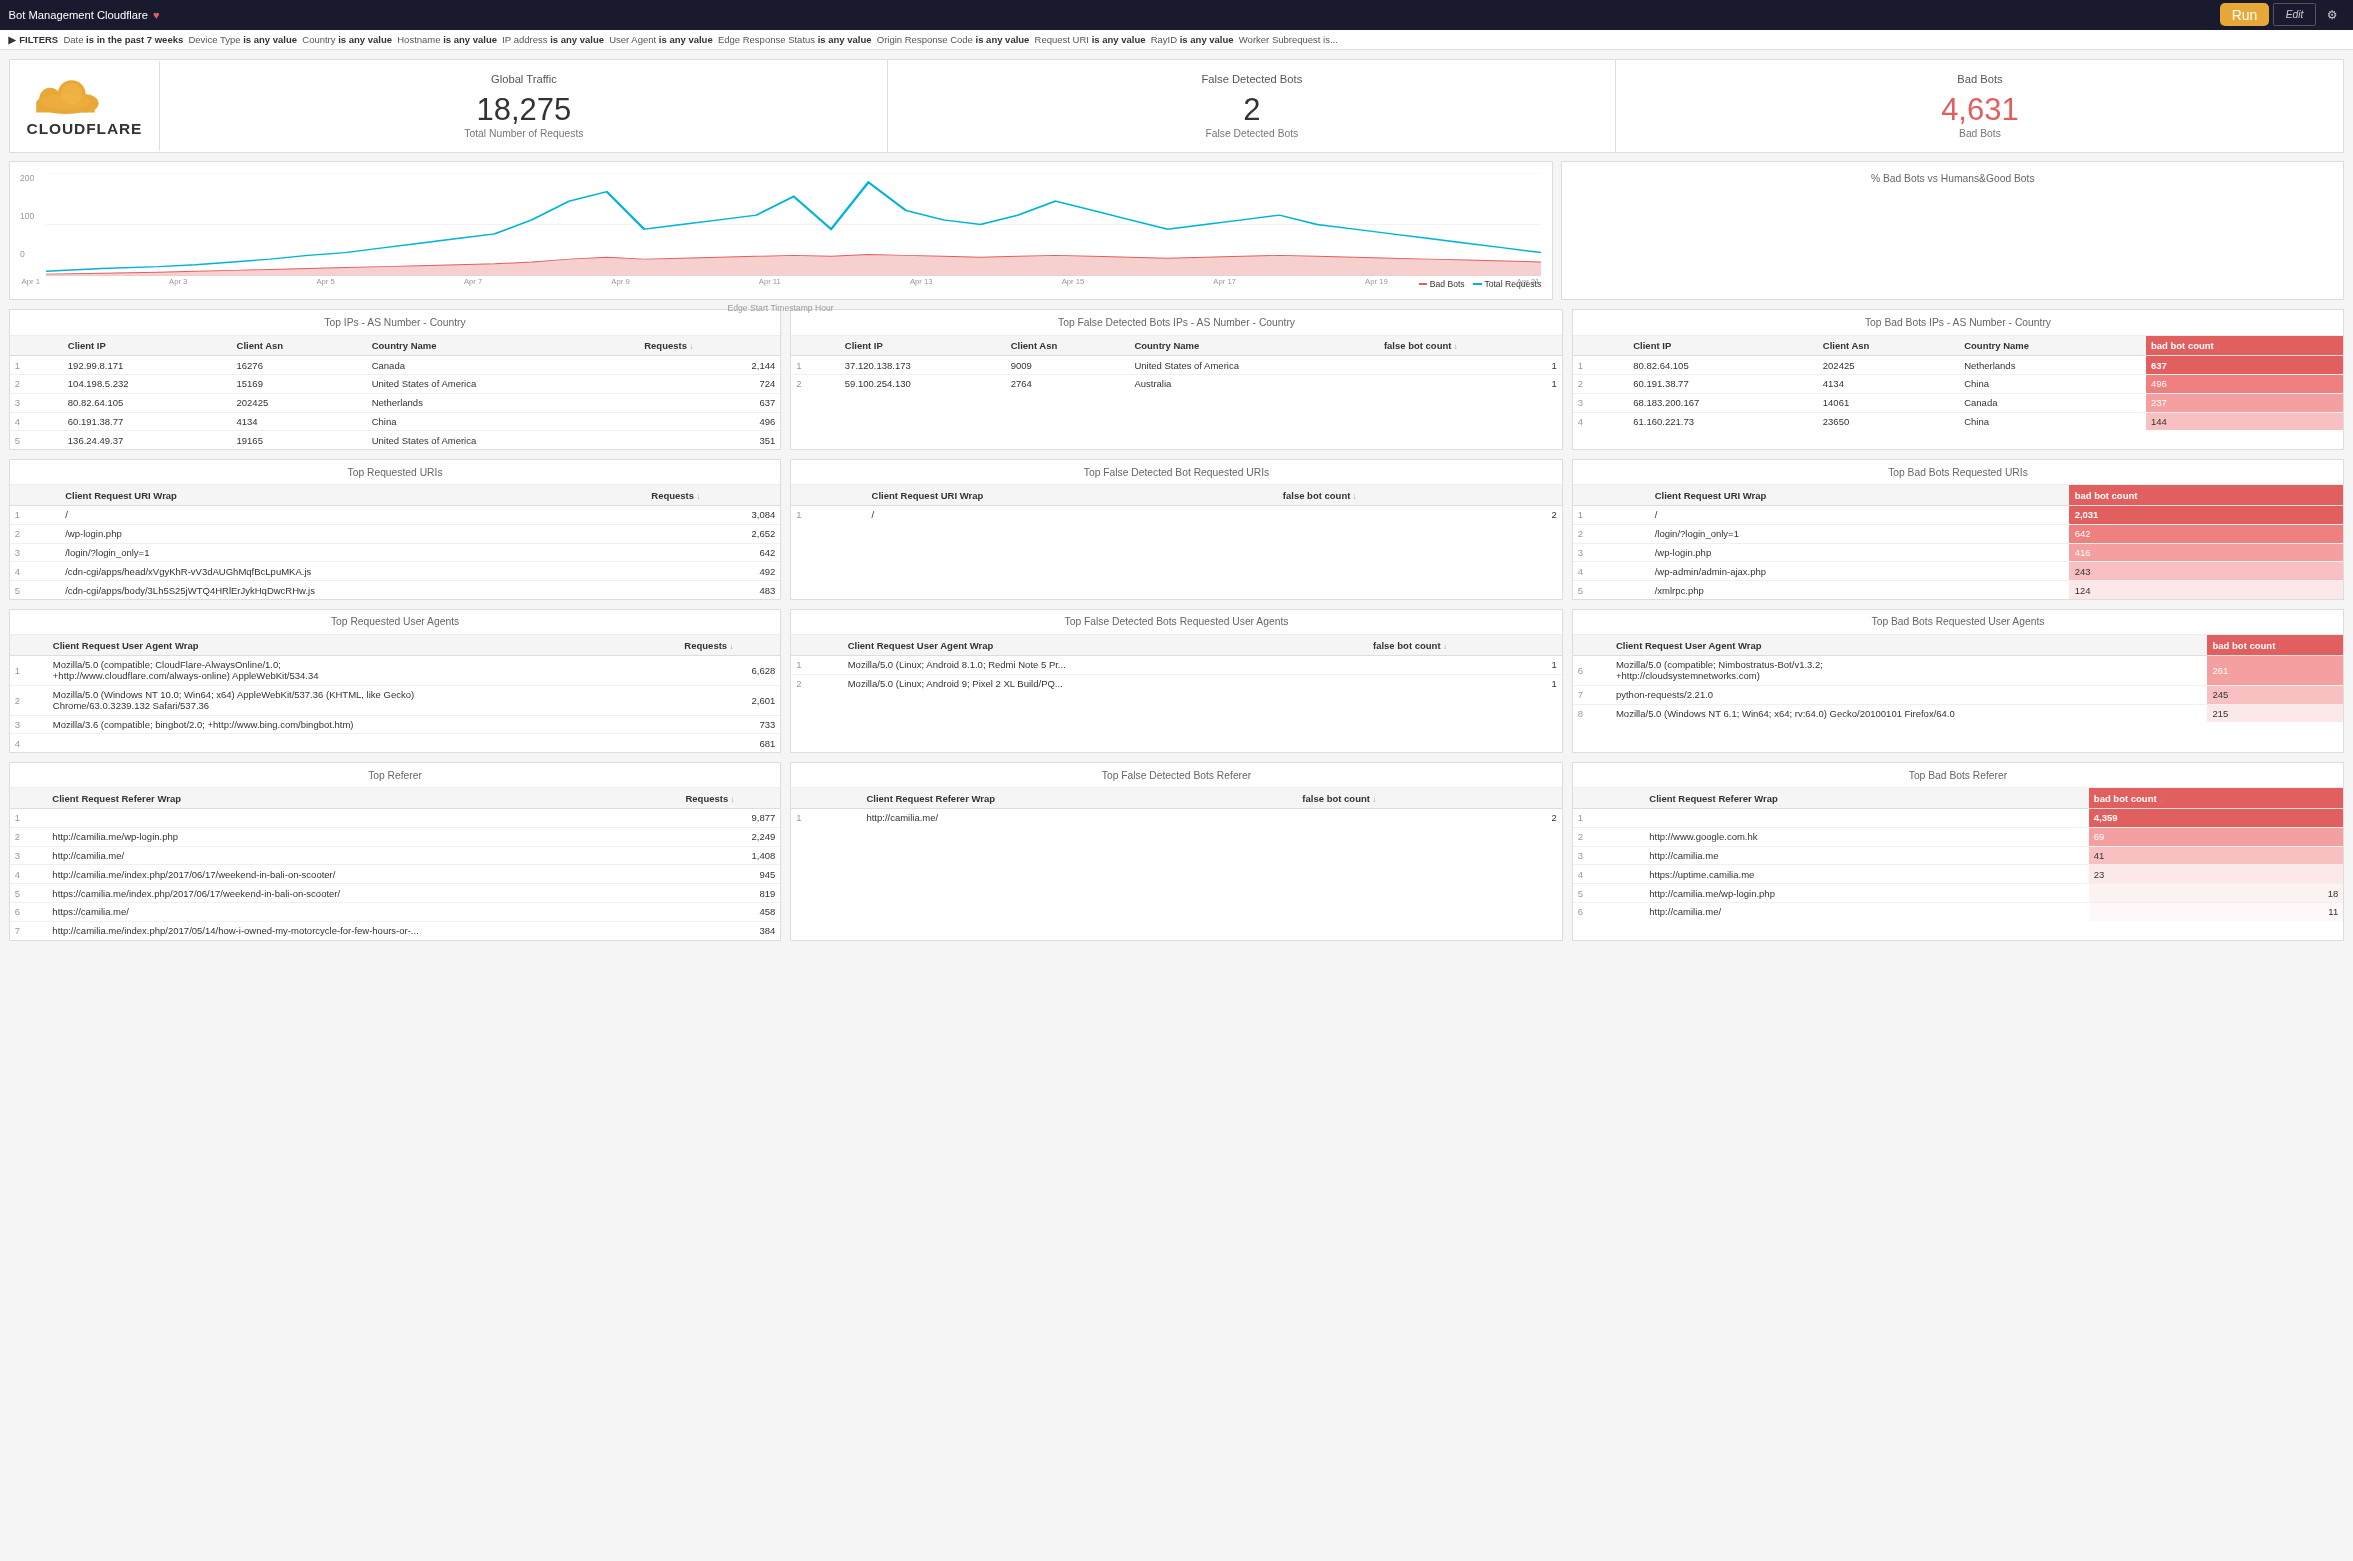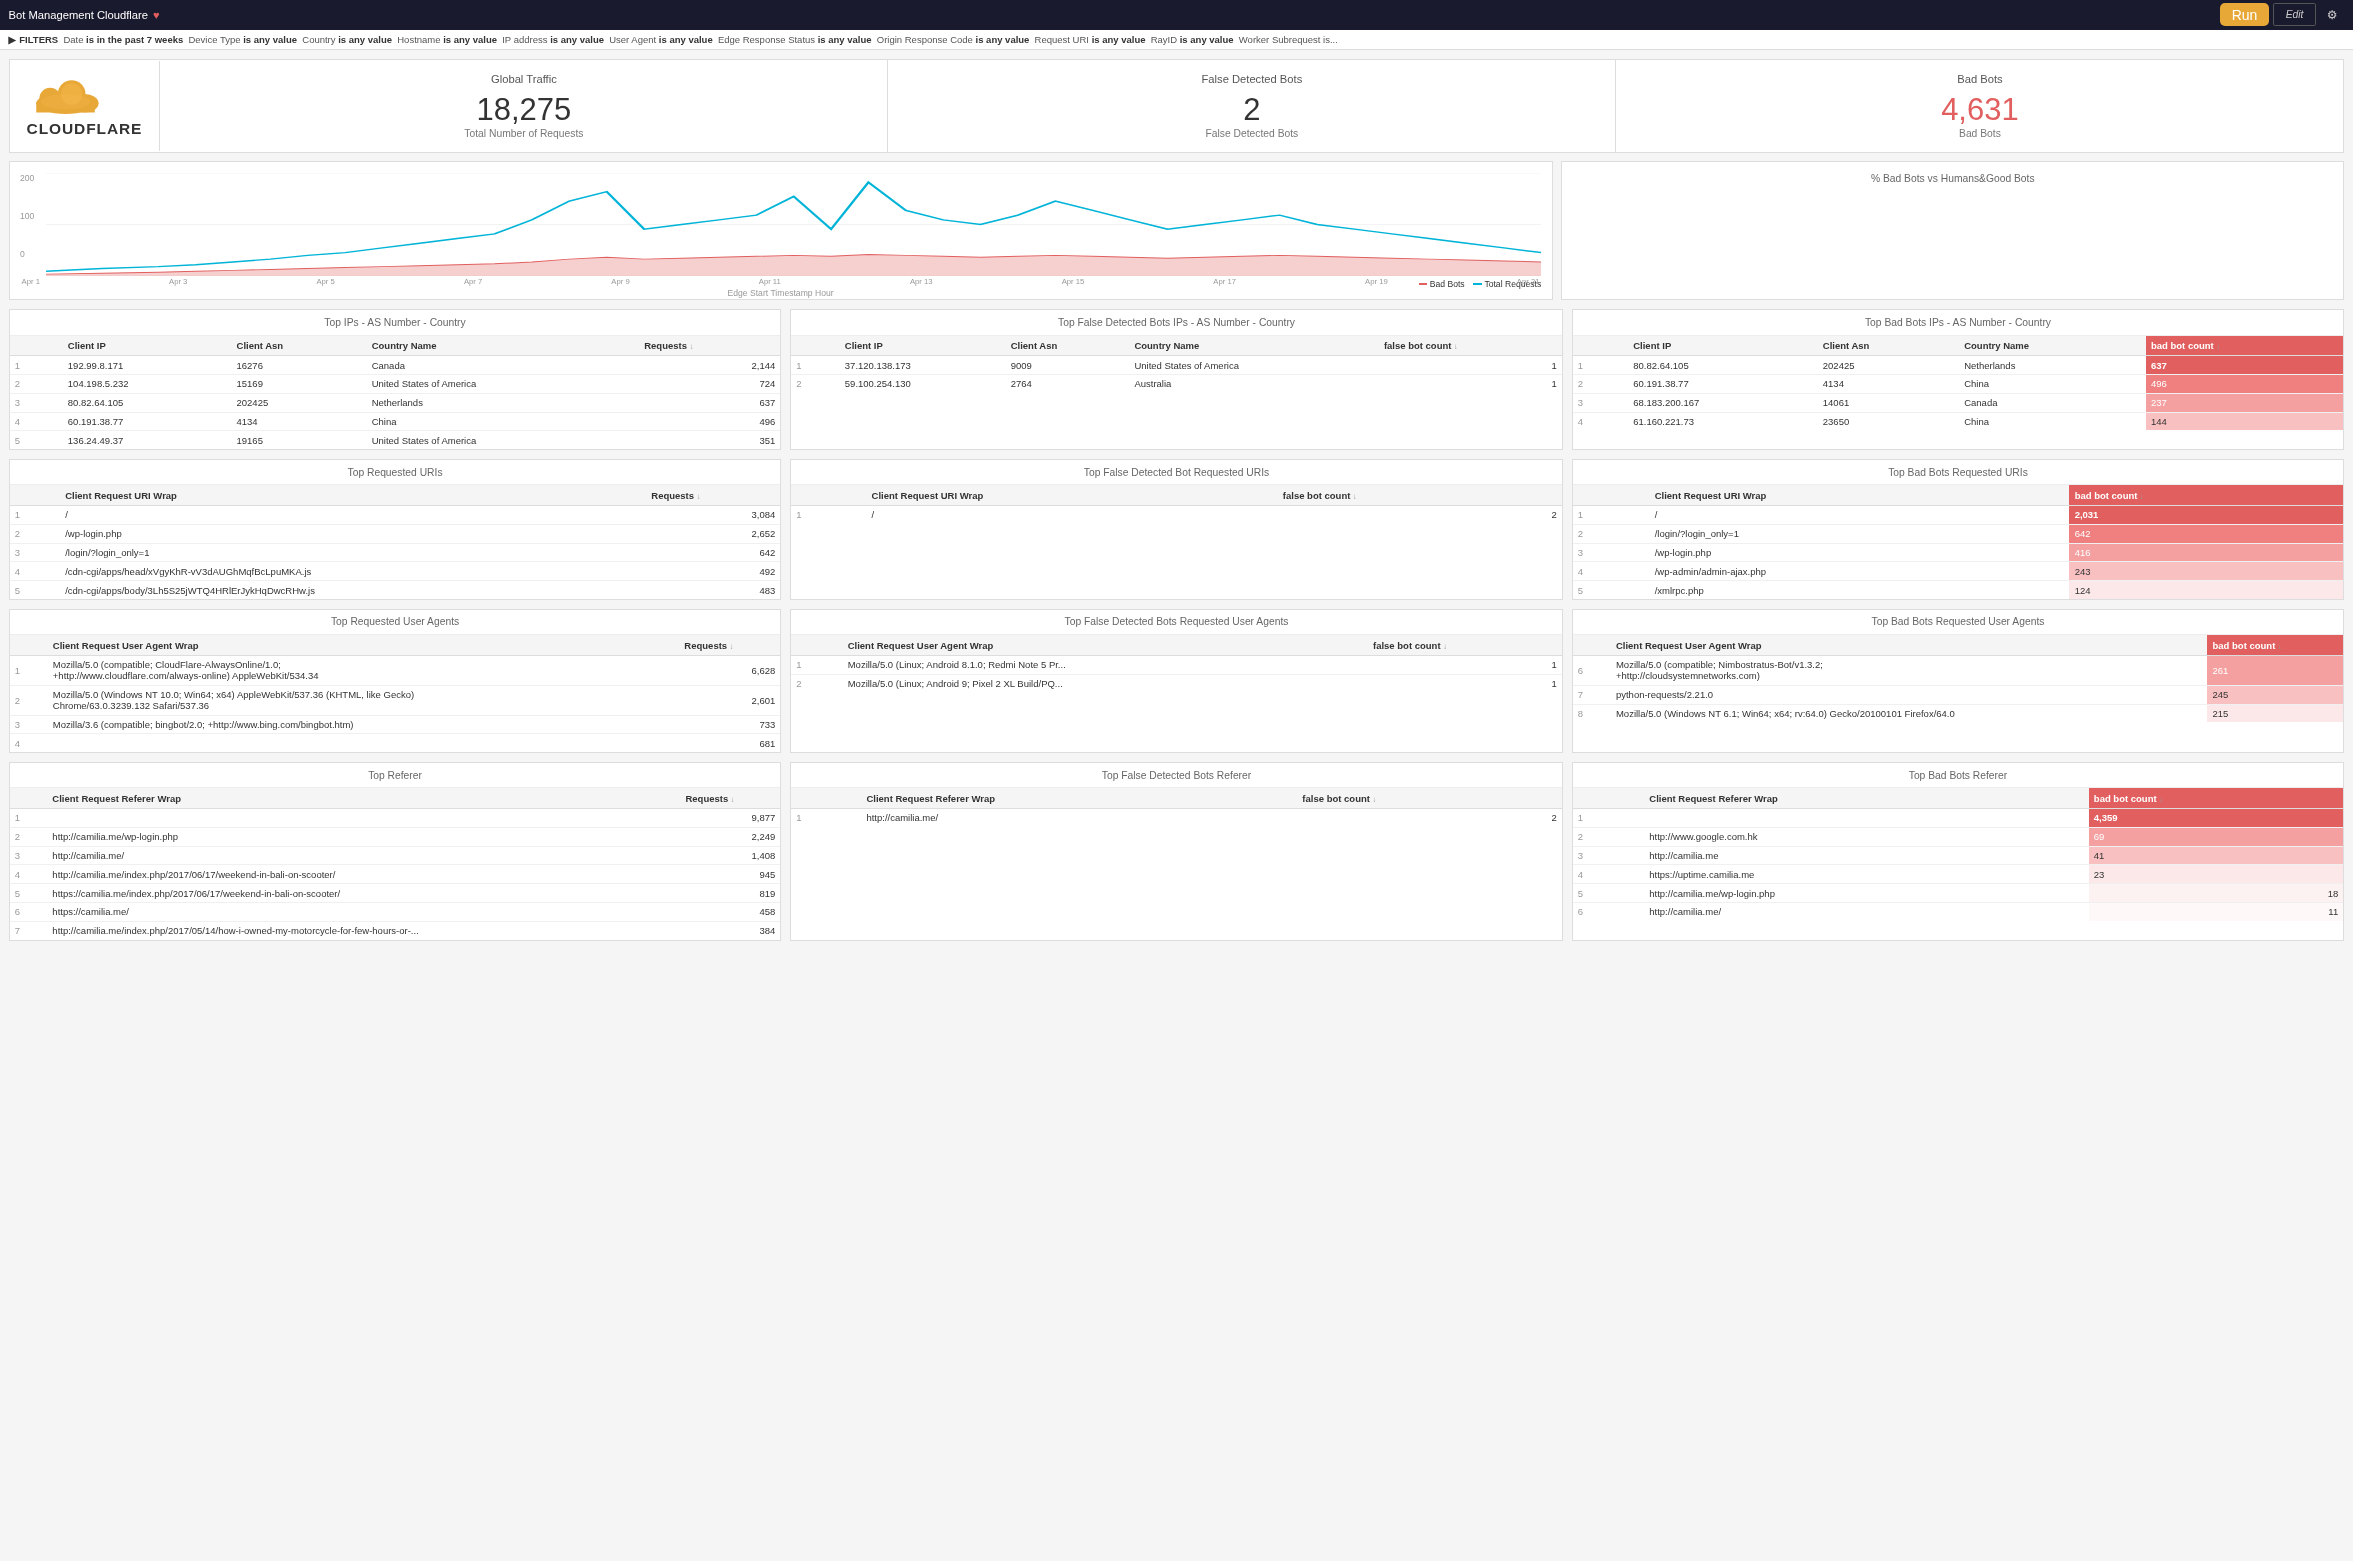--- a/index.html
+++ b/index.html
@@ -34,21 +34,21 @@
     
     
     .charts-row { display: flex; gap: 8.6px; margin-bottom: 8.6px; }
     .chart-box { background: #fff; border: 0.9px solid #ddd; padding: 10.3px; flex: 1; }
     .chart-title { text-align: center; font-size: 10.3px; color: #666; margin-bottom: 6.9px; }
     .chart-area { position: relative; height: 103px; }
     .chart-legend { display: flex; gap: 8.6px; justify-content: flex-end; font-size: 8.6px; margin-top: 3.4px; }
     .legend-item { display: flex; align-items: center; gap: 2.6px; }
     .legend-dot-red { width: 8.6px; height: 1.7px; background: #e25f5f; }
     .legend-dot-blue { width: 8.6px; height: 1.7px; background: #00b4d8; }
-    .chart-x-label { text-align: center; font-size: 8.6px; color: #999; margin-top: 2px; }
+    .chart-x-label { text-align: center; font-size: 8.6px; color: #999; margin-top: 17px; }
     .chart-y-labels { position: absolute; left: 0; top: 0; bottom: 17px; display: flex; flex-direction: column; justify-content: space-between; font-size: 8.6px; color: #999; }
     
     
     .donut-container { display: flex; align-items: center; justify-content: center; height: 112px; }
     .donut-svg { width: 103px; height: 103px; }
     
     
     .tables-row { display: flex; gap: 8.6px; margin-bottom: 8.6px; }
     .table-box { background: #fff; border: 0.9px solid #ddd; flex: 1; overflow: hidden; }
     .table-title { text-align: center; font-size: 10.3px; color: #666; padding: 6.9px; border-bottom: 0.9px solid #eee; }

